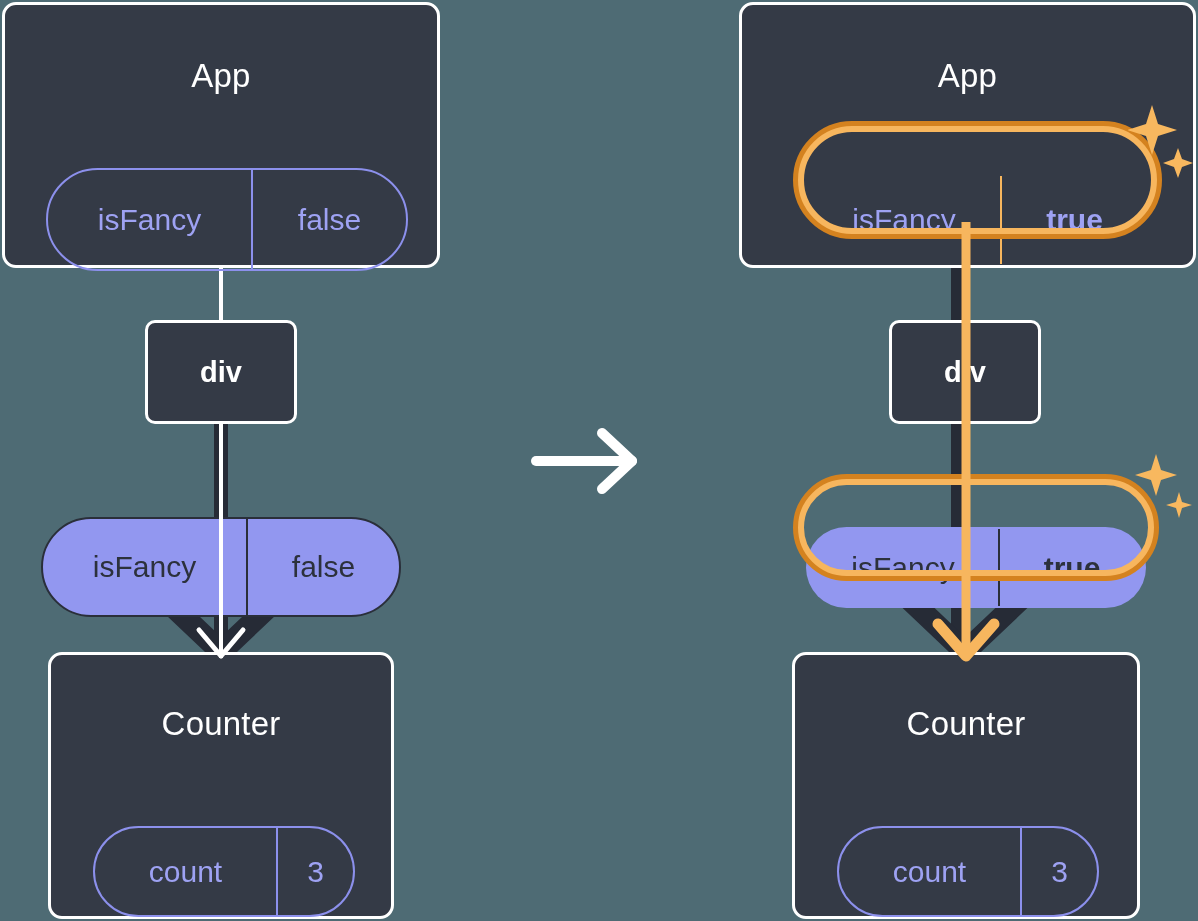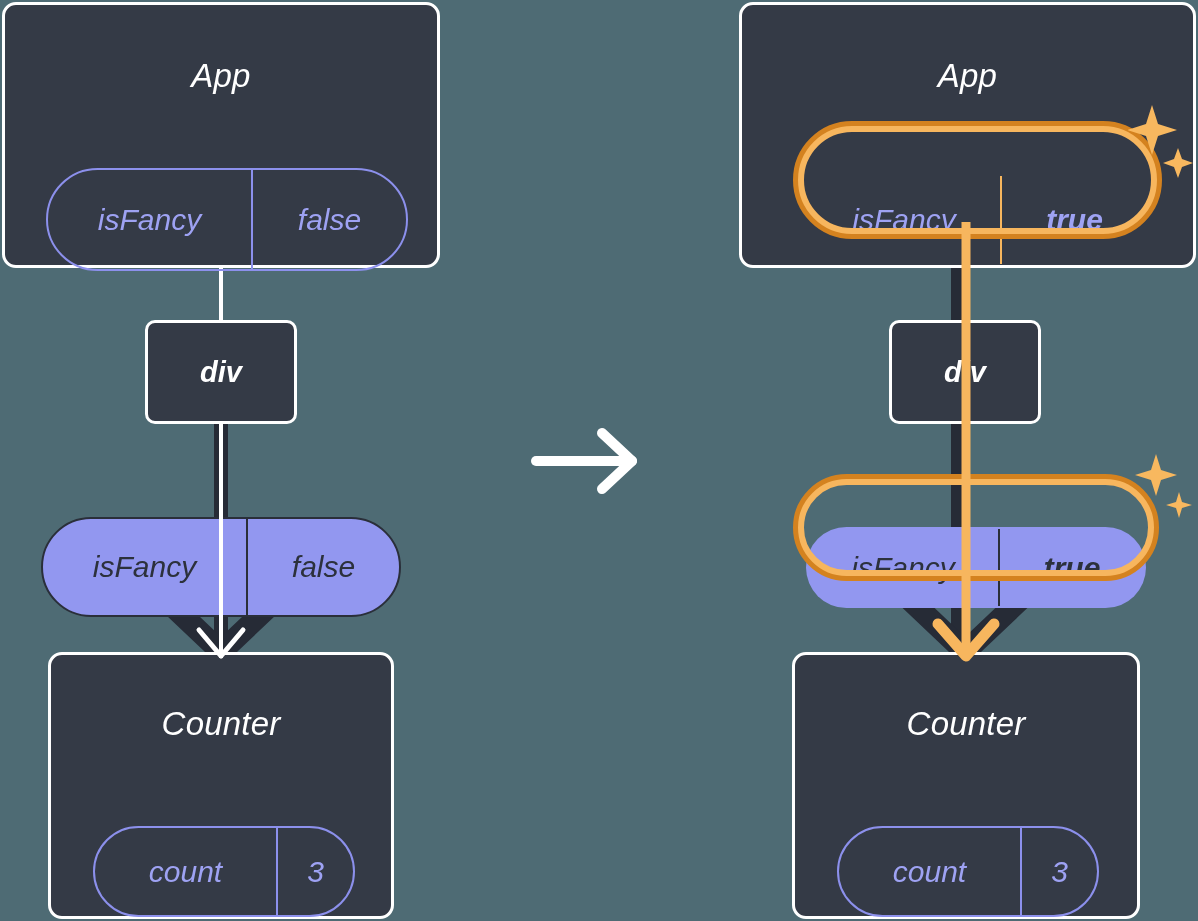--- a/index.html
+++ b/index.html
@@ -2,21 +2,21 @@
 <html><head>
 <meta charset="utf-8">
 <style>
   html,body{margin:0;padding:0;}
   body{
     width:1198px;height:921px;
     background:#4e6b74;
     font-family:"Liberation Sans", sans-serif;
     overflow:hidden;
   }
-  #stage{position:relative;width:1198px;height:671px;font-style:italic;}
+  #stage{position:relative;width:1198px;height:671px;}
 
   
   .panel{position:absolute;}
 
   .compbox{
     position:absolute;
     background:#343a46;
     border:3px solid #ffffff;
     border-radius:14px;
     box-sizing:border-box;

